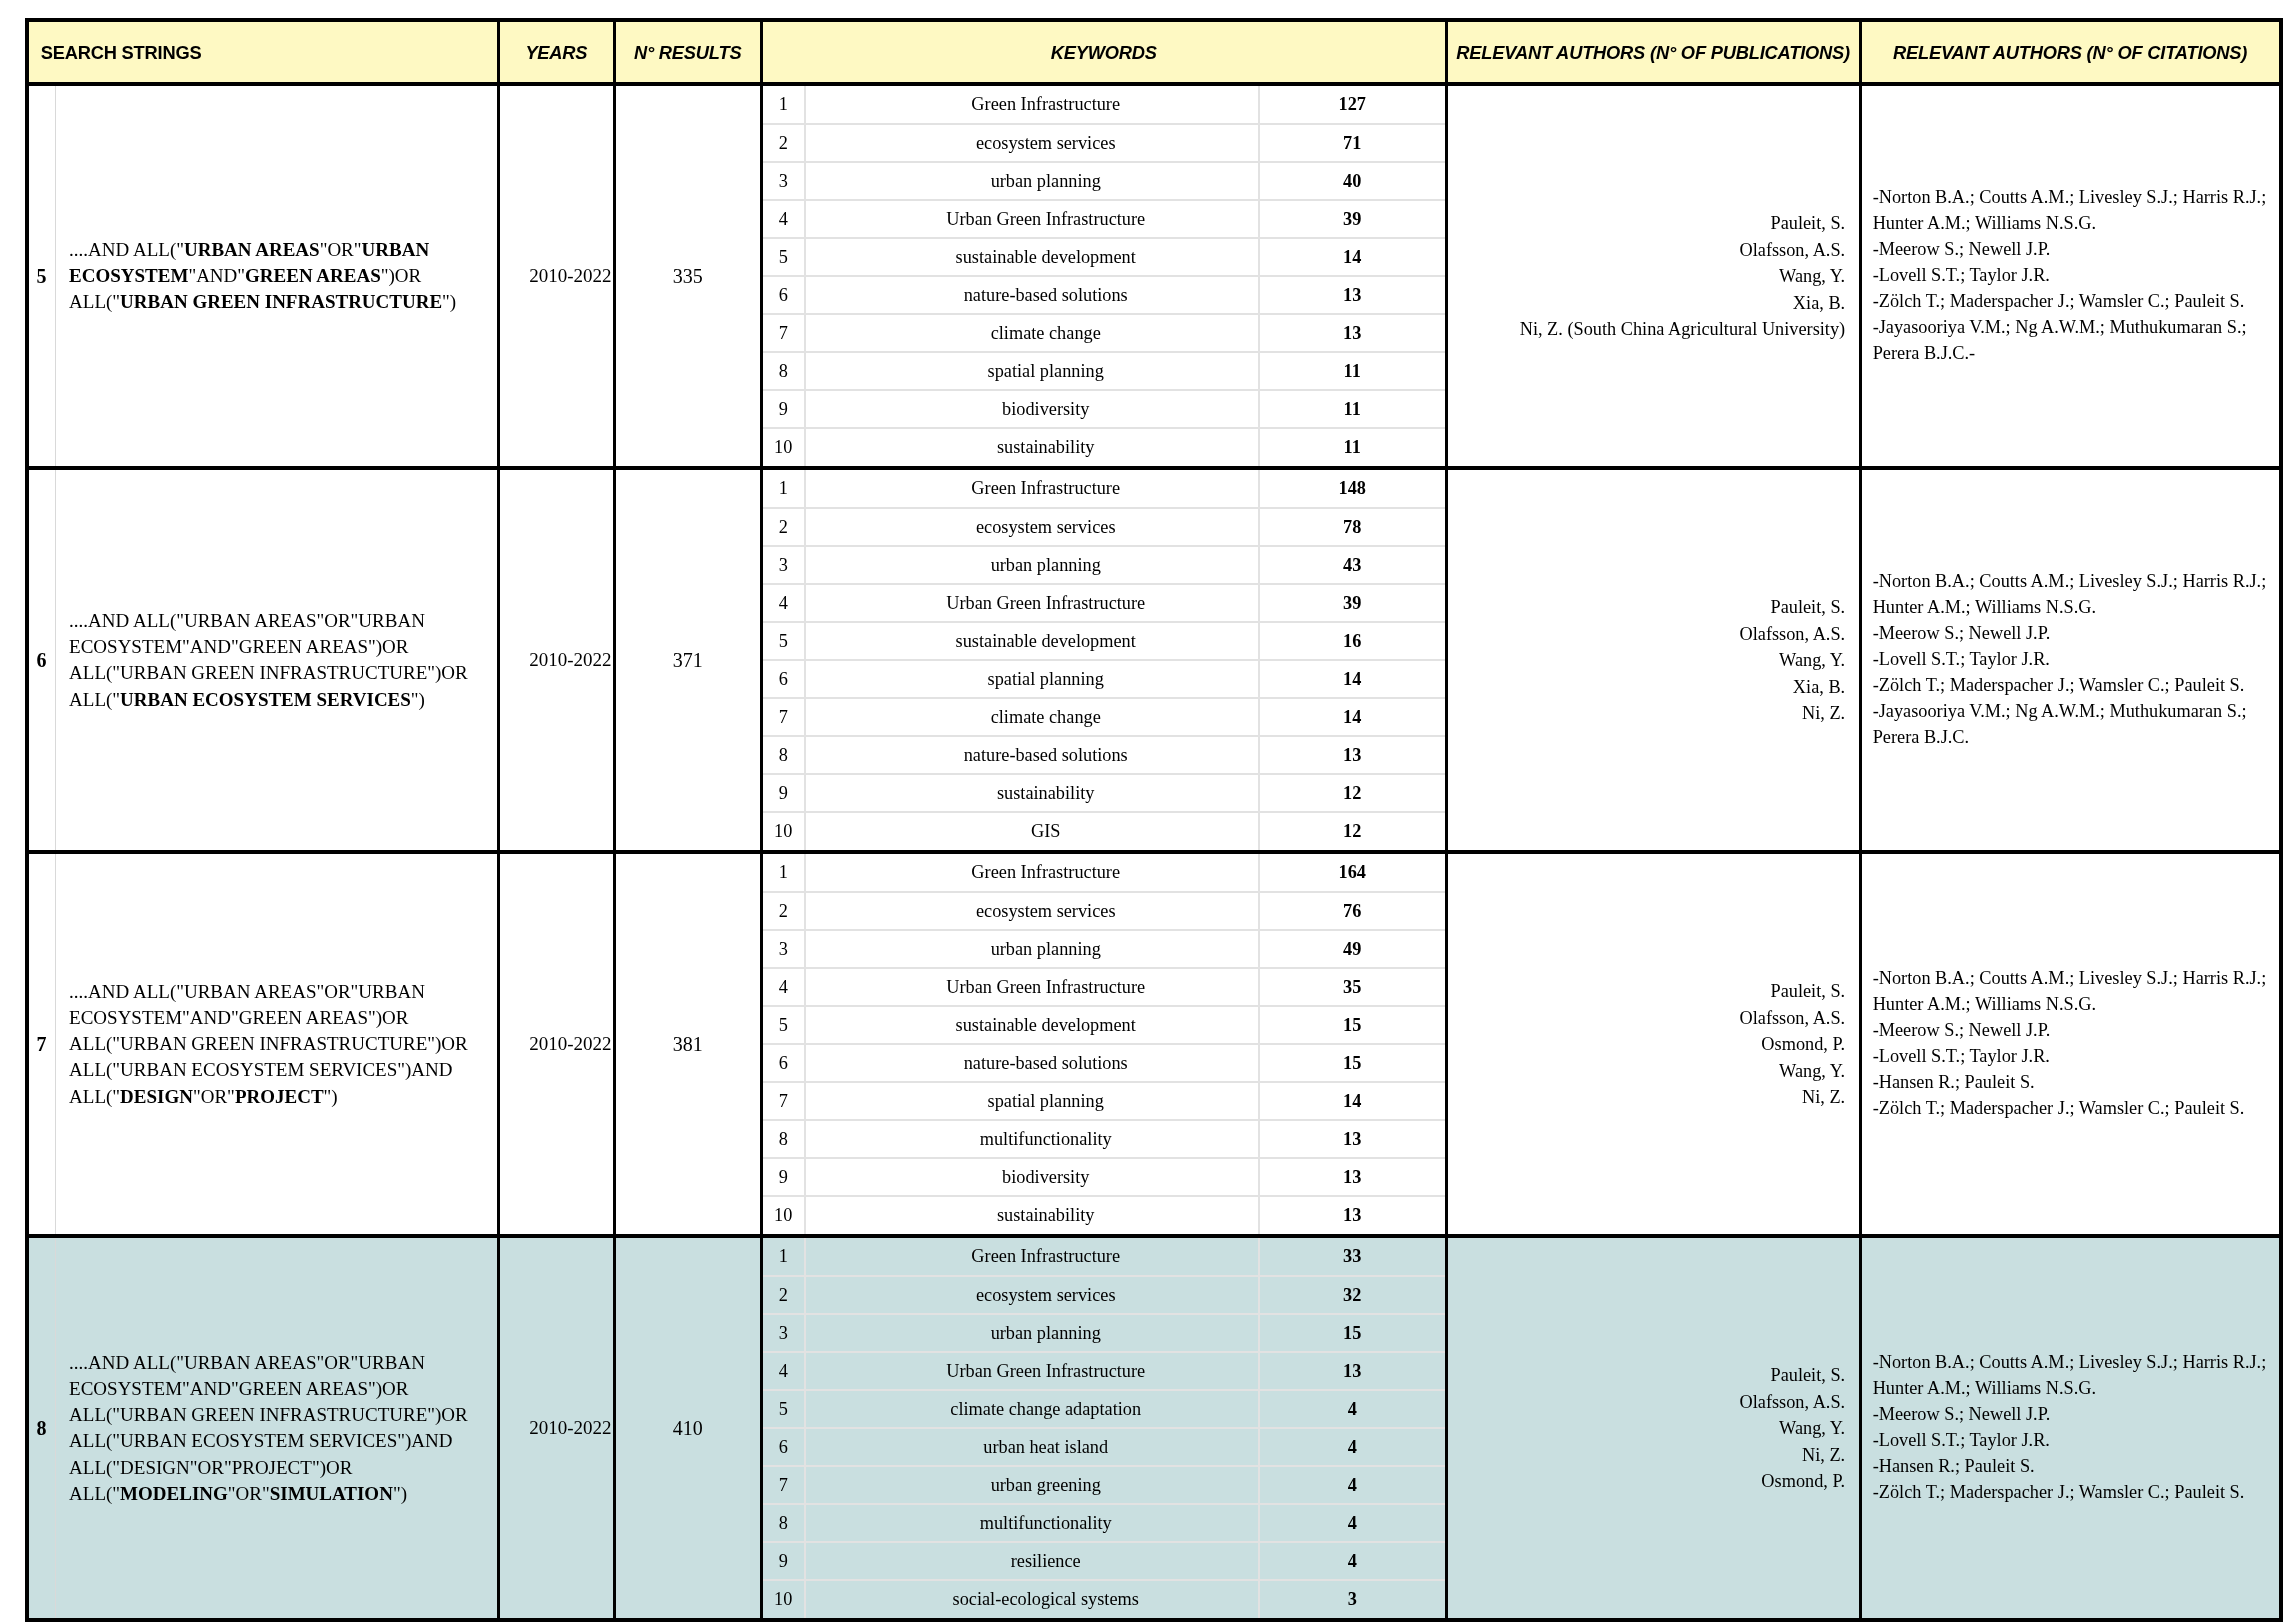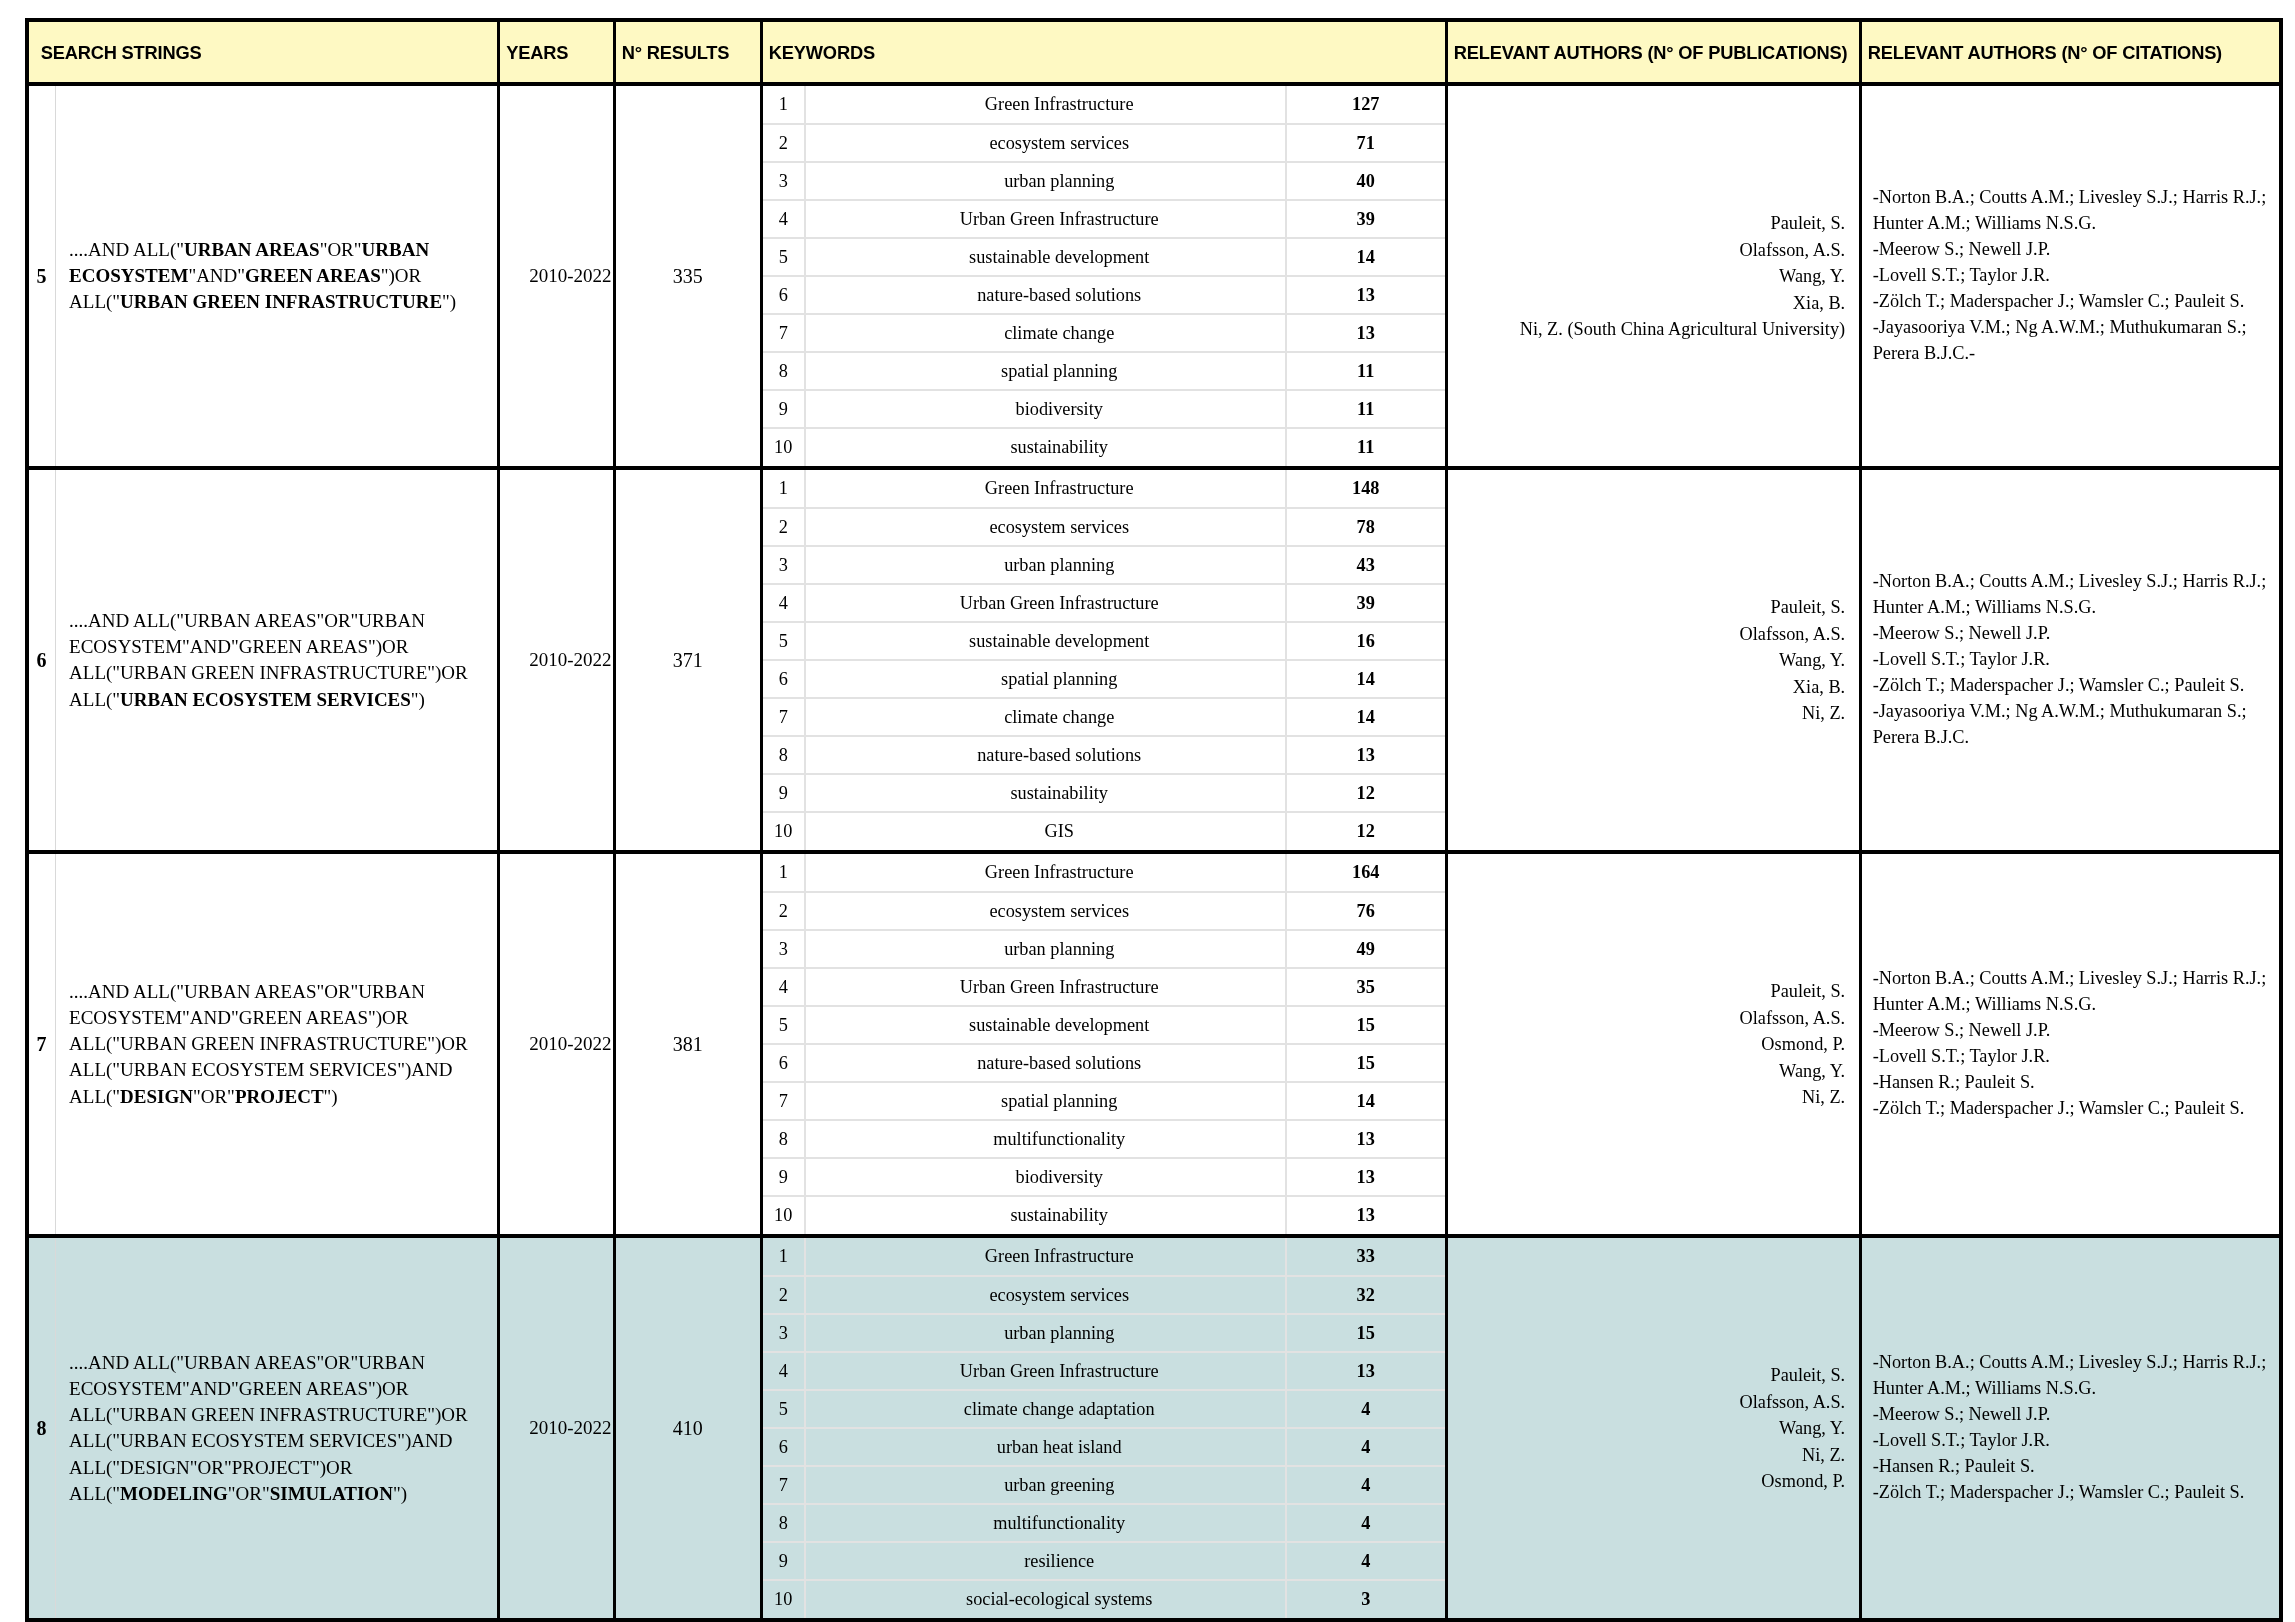--- a/index.html
+++ b/index.html
@@ -40,21 +40,21 @@
     font-weight: bold;
     font-size: 18.3px;
     letter-spacing: -0.2px;
     line-height: 1.18;
     padding: 16px 6.1px;
     height: 64px;
     vertical-align: middle;
     box-sizing: border-box;
   }
   thead th.left-al { text-align: left; padding-left: 12.2px; }
-  thead th.ctr { text-align: left; }
+  thead th.ctr { text-align: center; font-style: italic; }
   thead th:first-child { border-left: none; }
   thead th:last-child  { border-right: none; }
 
   
   tbody > tr.group-row > td {
     border-top: 4.3px solid #000;
     border-bottom: 4.3px solid #000;
     vertical-align: middle;
     box-sizing: border-box;
   }
@@ -129,21 +129,21 @@
     font-size: 18.3px;
     border-right: 2.4px solid #e2e2e2;
   }
   td.kw-label {
     text-align: center;
     font-size: 18.3px;
     padding-left: 29px;
     border-right: 2.4px solid #e2e2e2;
   }
   td.kw-occ {
-    width: 159px;
+    width: 186px;
     text-align: center;
     font-weight: bold;
     font-size: 18.3px;
   }
 
   .bold { font-weight: bold; }
   .highlight-row > td { background: #c9dfe0; }
   .highlight-row table.kwtable td { background: #c9dfe0; }
 </style>
 </head>

